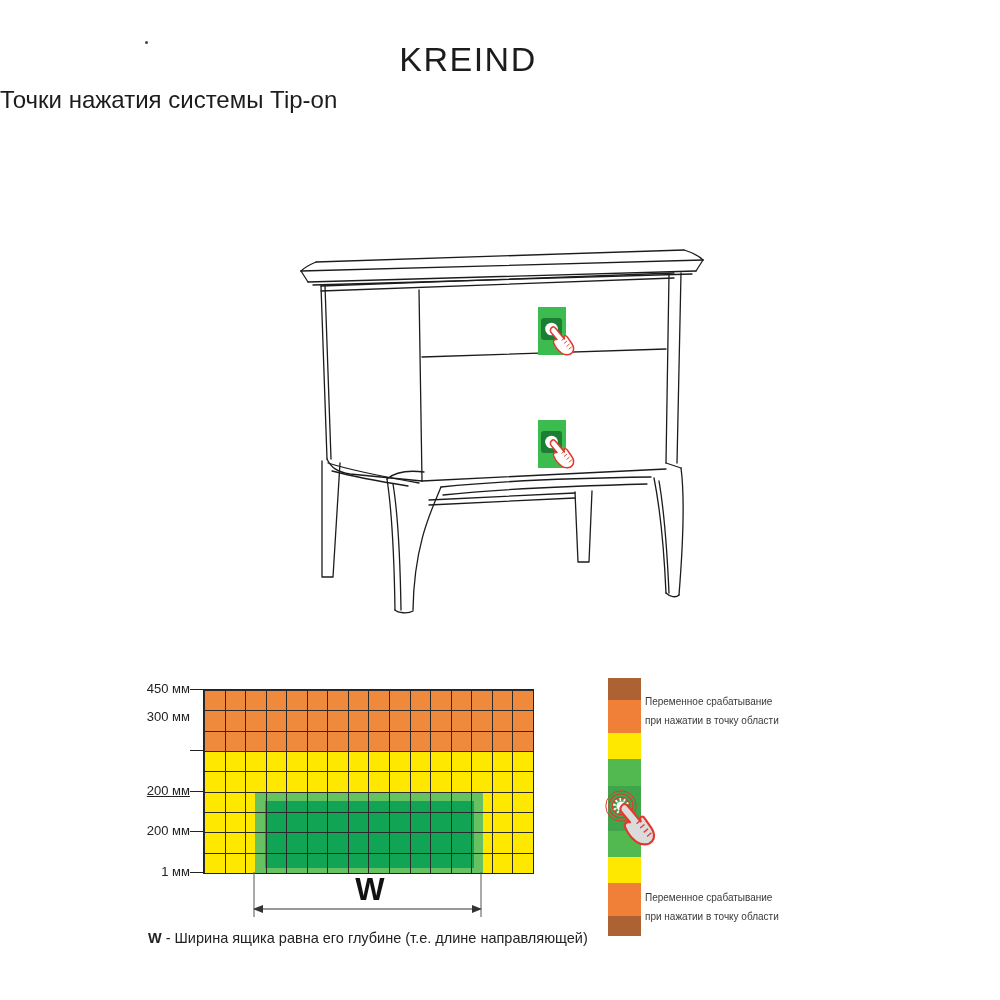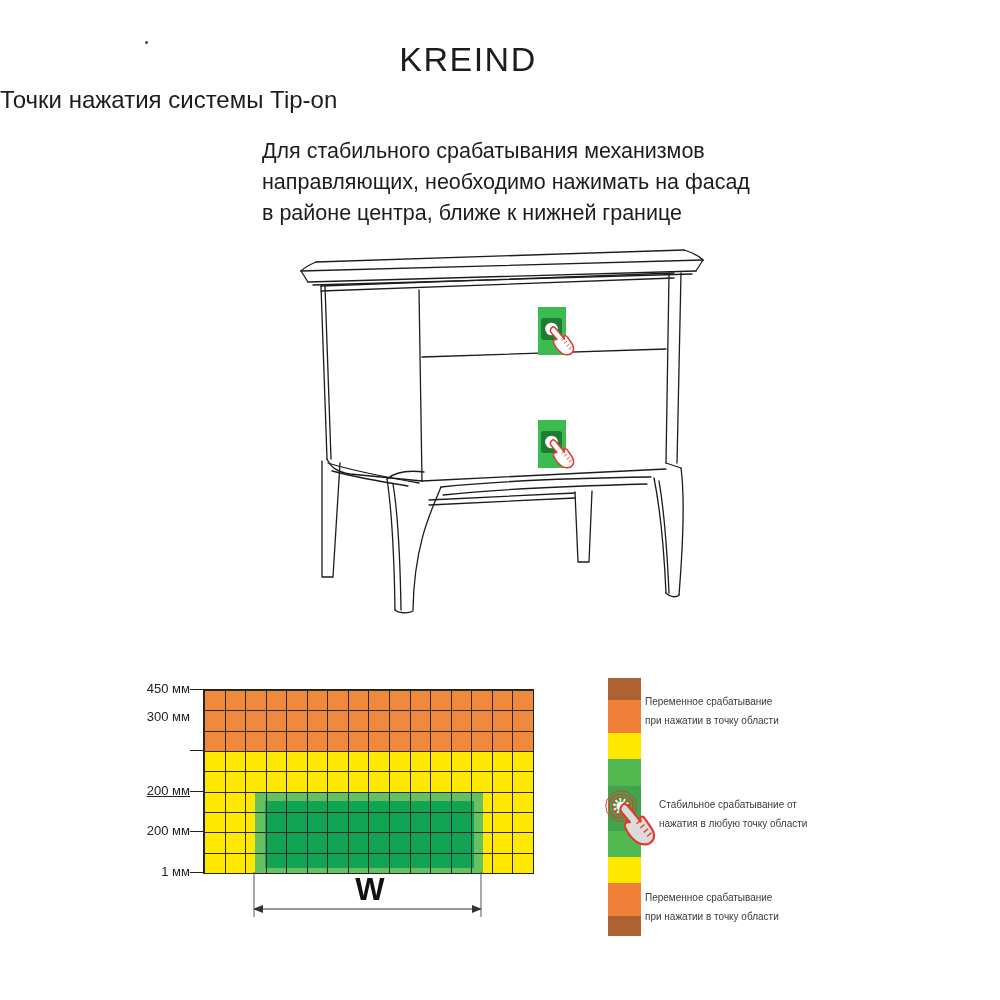--- a/index.html
+++ b/index.html
@@ -33,23 +33,20 @@
   svg{position:absolute;}
 </style>
 </head>
 <body>
 
 <div class="page">
 
   <div class="dot"></div>
   <div class="brand">KREIND</div>
   <div class="subtitle">Точки нажатия системы Tip-on</div>
-  <div class="intro">Для стабильного срабатывания механизмов
-направляющих, необходимо нажимать на фасад
-в районе центра, ближе к нижней границе</div>
 
   <svg style="left:215px;top:243px;" width="560" height="385" viewBox="215 243 560 385">
     <defs>
       <g id="hand">
         <path style="stroke:var(--hand-red);" stroke-width="1.5" stroke-linejoin="round" d="M1,-2 C-1.5,-0.5 -1.8,2 0,4 L5.5,10.5 C3,10 1.2,11.5 2.2,14
              C3.8,17.8 6.5,21.5 10,24 C13.5,26.5 18.5,26.5 20.8,23.5
              C22.8,20.8 22.3,17.5 20.3,14.5 L15.8,8 C14.5,6 12,6.3 12.6,8.8
              L12.9,10 L6.3,2 C4.8,0.2 2.8,-3 1,-2 Z"></path>
         <path style="stroke:var(--hand-red);" stroke-width="0.9" fill="none" d="M10,11.5 L13,9 M12.5,14.5 L15.5,12 M15,17.5 L18,15 M17.3,20.3 L20.3,17.8"></path>
       </g>
@@ -124,20 +121,21 @@
       <div class="axis-tick" style="top: 872px;"></div>
     </div>
 
   <svg style="left:240px;top:865px;" width="260" height="58" viewBox="240 865 260 58">
     <path d="M254,872 L254,917 M481,872 L481,917" stroke="#555" stroke-width="1"></path>
     <line x1="262" y1="909" x2="473" y2="909" stroke="#333" stroke-width="1.2"></line>
     <polygon points="253,909 263,905 263,913" fill="#333"></polygon>
     <polygon points="482,909 472,905 472,913" fill="#333"></polygon>
   </svg>
   <div class="w-label">W</div>
+  <div class="footnote"><b>W</b><span> - Ширина ящика равна его глубине (т.е. длине направляющей)</span></div>
 
   <div class="legend-bar">
       <div style="height: 22px; background: rgb(173, 98, 52);"></div>
       <div style="height: 33px; background: rgb(240, 128, 56);"></div>
       <div style="height: 26px; background: rgb(255, 232, 0);"></div>
       <div style="height: 27px; background: rgb(82, 185, 81);"></div>
       <div style="height: 45px; background: rgb(63, 164, 76);"></div>
       <div style="height: 26px; background: rgb(82, 185, 81);"></div>
       <div style="height: 26px; background: rgb(255, 232, 0);"></div>
       <div style="height: 33px; background: rgb(240, 128, 56);"></div>
@@ -148,22 +146,18 @@
     <circle cx="621" cy="806" r="12" style="stroke:var(--hand-red);" stroke-width="1.2" fill="none"></circle>
     <circle cx="621" cy="806" r="15.2" style="stroke:var(--hand-red);" stroke-width="1" fill="none"></circle>
     <circle cx="621" cy="806" r="4.6" fill="#ffffff"></circle>
     <circle cx="621" cy="806" r="6.6" stroke="#ffffff" stroke-width="3" stroke-dasharray="1.6 2.6" fill="none"></circle>
     <use href="#hand" fill="#DBDBDB" transform="translate(622,807) scale(1.45)"></use>
   </svg>
   <div class="legend-entry le-1">
     <div>Переменное срабатывание</div>
     <div>при нажатии в точку области</div>
   </div>
-  <div class="legend-entry le-2">
-    <div>Стабильное срабатывание от</div>
-    <div>нажатия в любую точку области</div>
-  </div>
   <div class="legend-entry le-3">
     <div>Переменное срабатывание</div>
     <div>при нажатии в точку области</div>
   </div>
 
 </div>
 
 </body></html>

